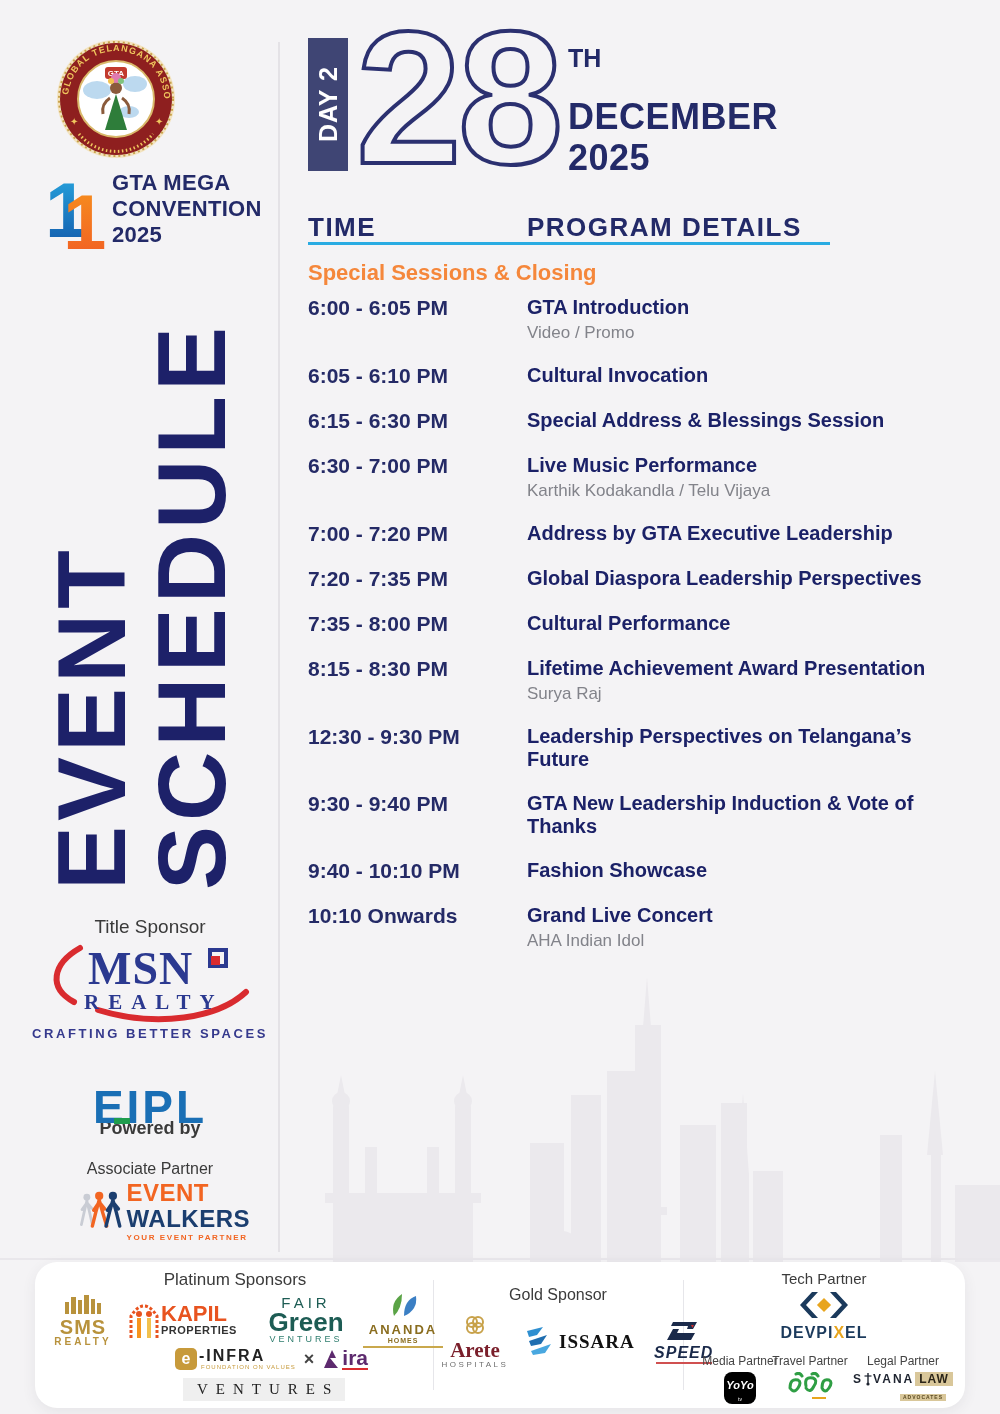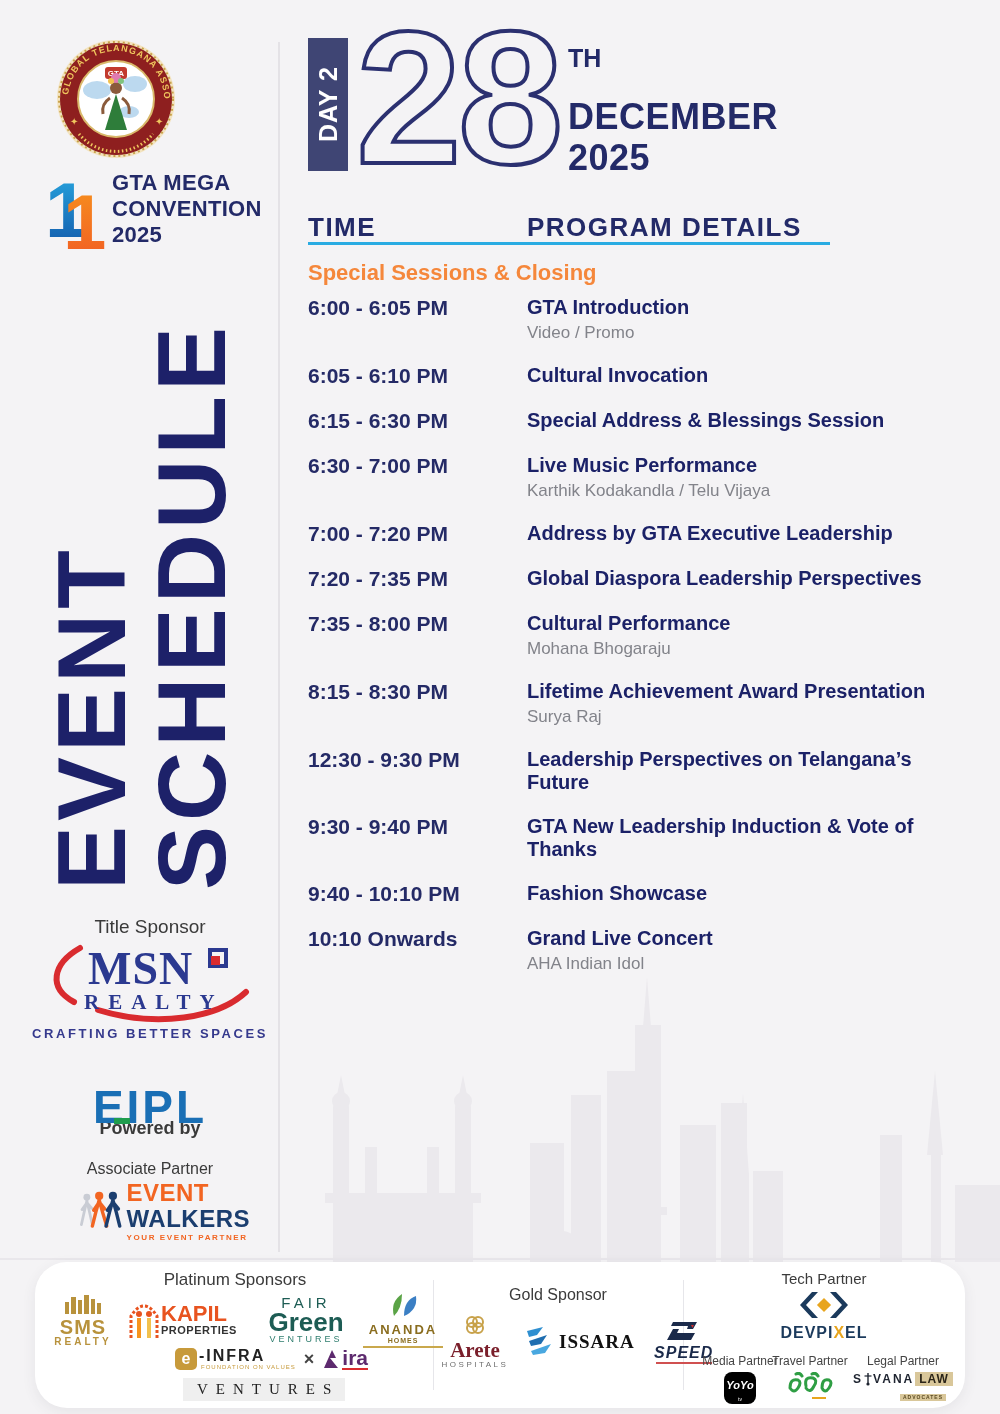--- a/index.html
+++ b/index.html
@@ -66,21 +66,21 @@
   .rows { position:absolute; left:308px; top:296px; width:664px; }
   .row { display:flex; margin-bottom:21px; }
   .row .time { width:219px; flex:0 0 auto; font-size:21px; font-weight:700; color:#242a66; }
   .row .prog { flex:1; }
   .row .title { font-size:20px; font-weight:700; color:#1b2167; line-height:23px; }
   .row .sub { font-size:17px; color:#82838a; margin-top:3px; line-height:21px; }
   .row .sub:empty { display:none; }
 
   
   .card { position:absolute; left:35px; top:1262px; width:930px; height:146px; background:#ffffff;
-          border-radius:32px; box-shadow:0 4px 14px rgba(60,60,80,0.08); }
+          border-radius:22px; box-shadow:0 4px 14px rgba(60,60,80,0.08); }
   .card .divider { position:absolute; top:18px; width:1px; height:110px; background:#e6e6ea; }
   .d1 { left:398px; } .d2 { left:648px; }
   .grp-label { position:absolute; color:#3b3b3b; font-size:17px; text-align:center; }
   .plat-label { left:60px; top:8px; width:280px; }
   .gold-label { left:423px; top:24px; width:200px; font-size:16px; }
   .tech-label { left:714px; top:8px; width:150px; font-size:15px; }
   .p-label { position:absolute; font-size:12px; color:#444; text-align:center; }
 
   .logo-row1 { position:absolute; left:14px; top:30px; display:flex; gap:10px; align-items:center; }
   .logo-row2 { position:absolute; left:140px; top:86px; display:flex; gap:8px; align-items:center; }
@@ -330,21 +330,20 @@
     <div class="row">
       <div class="time">7:20 - 7:35 PM</div>
       <div class="prog">
           <div class="title">Global Diaspora Leadership Perspectives</div>
       </div>
     </div>
     <div class="row">
       <div class="time">7:35 - 8:00 PM</div>
       <div class="prog">
           <div class="title">Cultural Performance</div>
-      <div class="sub">Mohana Bhogaraju</div>
         </div>
     </div>
     <div class="row">
       <div class="time">8:15 - 8:30 PM</div>
       <div class="prog">
           <div class="title">Lifetime Achievement Award Presentation</div>
       <div class="sub">Surya Raj</div>
         </div>
     </div>
     <div class="row">

